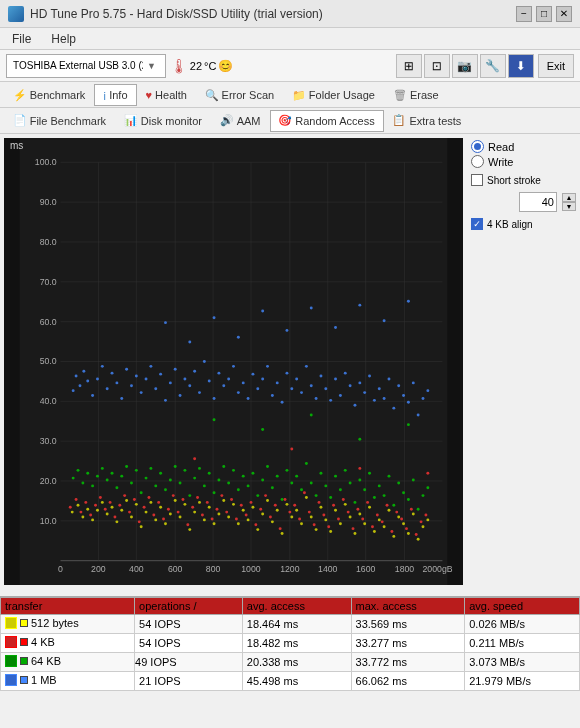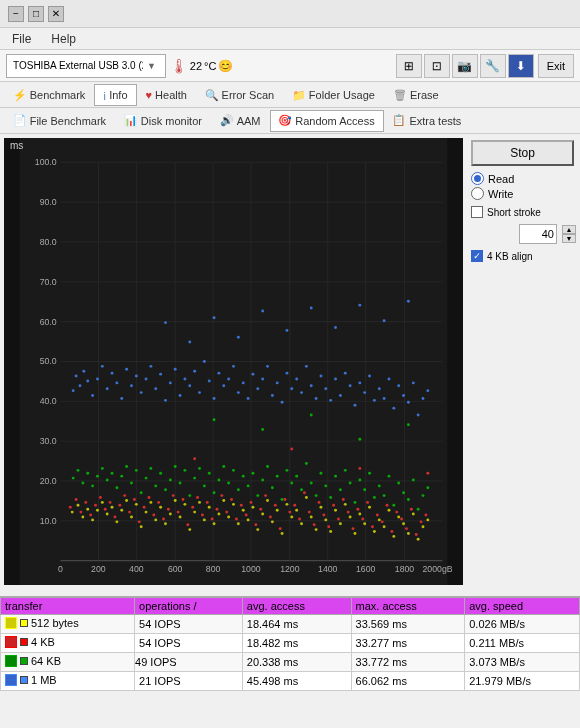--- a/index.html
+++ b/index.html
@@ -46,20 +46,24 @@
     .checkbox-item-blue { display: flex; align-items: center; gap: 4px; font-size: 11px; }
     
     .bottom-section { height: 110px; background: #f0f0f0; border-top: 1px solid #ccc; }
 
     .nav-row2 { background: #f0f0f0; border-bottom: 1px solid #ccc; padding: 2px 4px; display: flex; gap: 0; height: 26px; align-items: center; }
   </style>
 </head>
 <body>
 
 <div class="title-bar">
+  <div class="title-bar-left">
+    <span class="title-bar-icon"></span>
+    <span class="title-bar-text">HD Tune Pro 5.75 - Hard Disk/SSD Utility (trial version)</span>
+  </div>
   <div class="title-bar-controls">
     <div class="title-btn">−</div>
     <div class="title-btn">□</div>
     <div class="title-btn">✕</div>
   </div>
 </div>
 
 <div class="menu-bar">
   <span class="menu-item">File</span>
   <span class="menu-item">Help</span>
@@ -526,21 +530,20 @@
         <circle cx="400" cy="407" r="1.5"></circle>
           <circle cx="405" cy="387" r="1.5"></circle>
           <circle cx="410" cy="413" r="1.5"></circle>
         <circle cx="415" cy="400" r="1.5"></circle>
           <circle cx="420" cy="393" r="1.5"></circle>
       </g>
     </svg>
   </div>
 
   <div class="right-panel" style="width:115px; padding:6px 6px; display:flex; flex-direction:column; gap:6px;">
-    <button class="stop-btn" style="font-size:12px; padding:4px; border:2px outset #aaa; background:#e8e8e8; cursor:pointer;">Stop</button>
 
     <div class="radio-group">
       <div class="radio-item">
         <div style="width:13px;height:13px;border-radius:50%;border:1px solid #3366cc;background:white;display:flex;align-items:center;justify-content:center;">
           <div style="width:7px;height:7px;border-radius:50%;background:#3366cc;"></div>
         </div>
         <span>Read</span>
       </div>
       <div class="radio-item">
         <div style="width:13px;height:13px;border-radius:50%;border:1px solid #666;background:white;"></div>
@@ -565,21 +568,21 @@
     <div class="checkbox-item-blue">
       <div style="width:12px;height:12px;border:1px solid #3366cc;background:#3366cc;display:flex;align-items:center;justify-content:center;color:white;font-size:9px;">✓</div>
       <span style="font-size:10px;">4 KB align</span>
     </div>
   </div>
 </div>
 
 <div class="bottom-section" style="border-top:1px solid #aaa; overflow:auto;">
   <table style="width:100%; border-collapse:collapse; font-size:11px;">
     <thead>
-      <tr style="background:#d946ef;">
+      <tr style="background:#b91c1c;">
         <th style="padding:2px 4px; text-align:left; font-weight:normal; border:1px solid #aaa;">transfer</th>
         <th style="padding:2px 4px; text-align:left; font-weight:normal; border:1px solid #aaa;">operations /</th>
         <th style="padding:2px 4px; text-align:left; font-weight:normal; border:1px solid #aaa;">avg. access</th>
         <th style="padding:2px 4px; text-align:left; font-weight:normal; border:1px solid #aaa;">max. access</th>
         <th style="padding:2px 4px; text-align:left; font-weight:normal; border:1px solid #aaa;">avg. speed</th>
       </tr>
     </thead>
     <tbody id="legend-tbody">
     <tr style="background: rgb(248, 248, 248);">
           <td style="padding: 2px 4px; border: 1px solid rgb(204, 204, 204); white-space: nowrap;"><span style="display: inline-flex; align-items: center; gap: 3px;"><span style="display: inline-block; width: 12px; height: 12px; background: rgb(204, 204, 0); border: 1px solid rgb(255, 255, 0);"></span><span style="display: inline-block; width: 8px; height: 8px; background: rgb(255, 255, 0); border: 1px solid rgb(68, 68, 68);"></span>512 bytes</span></td>

